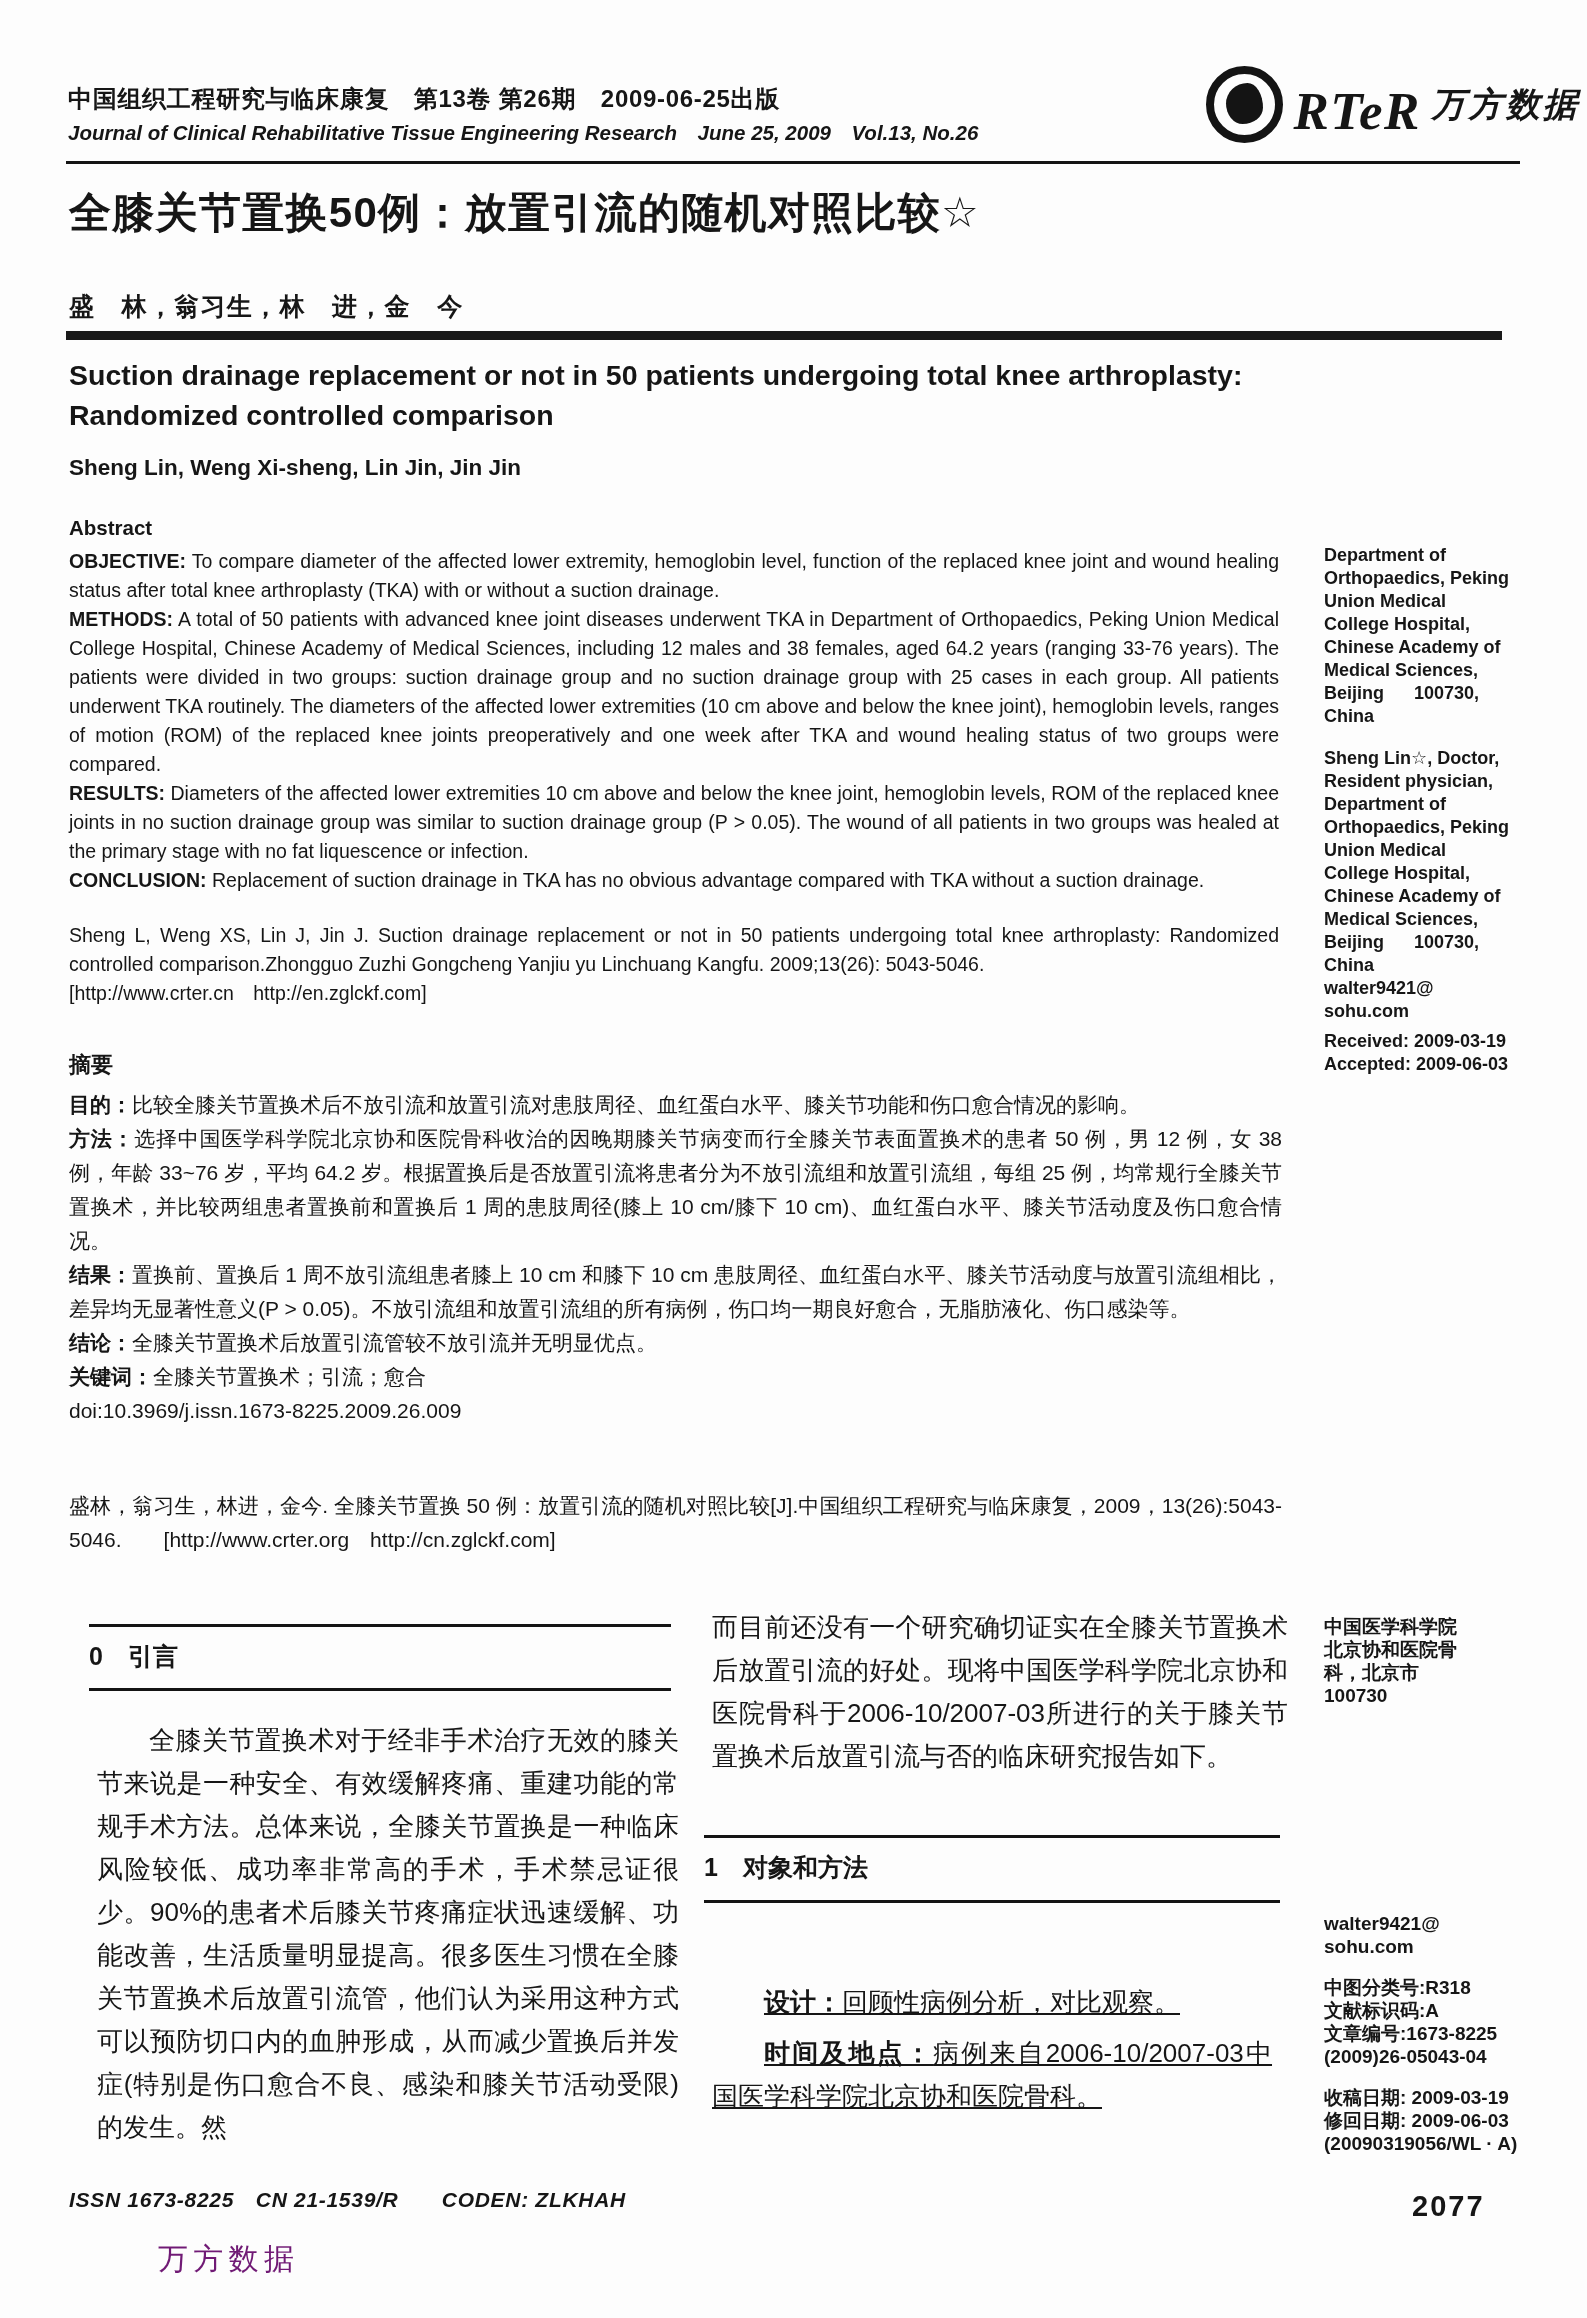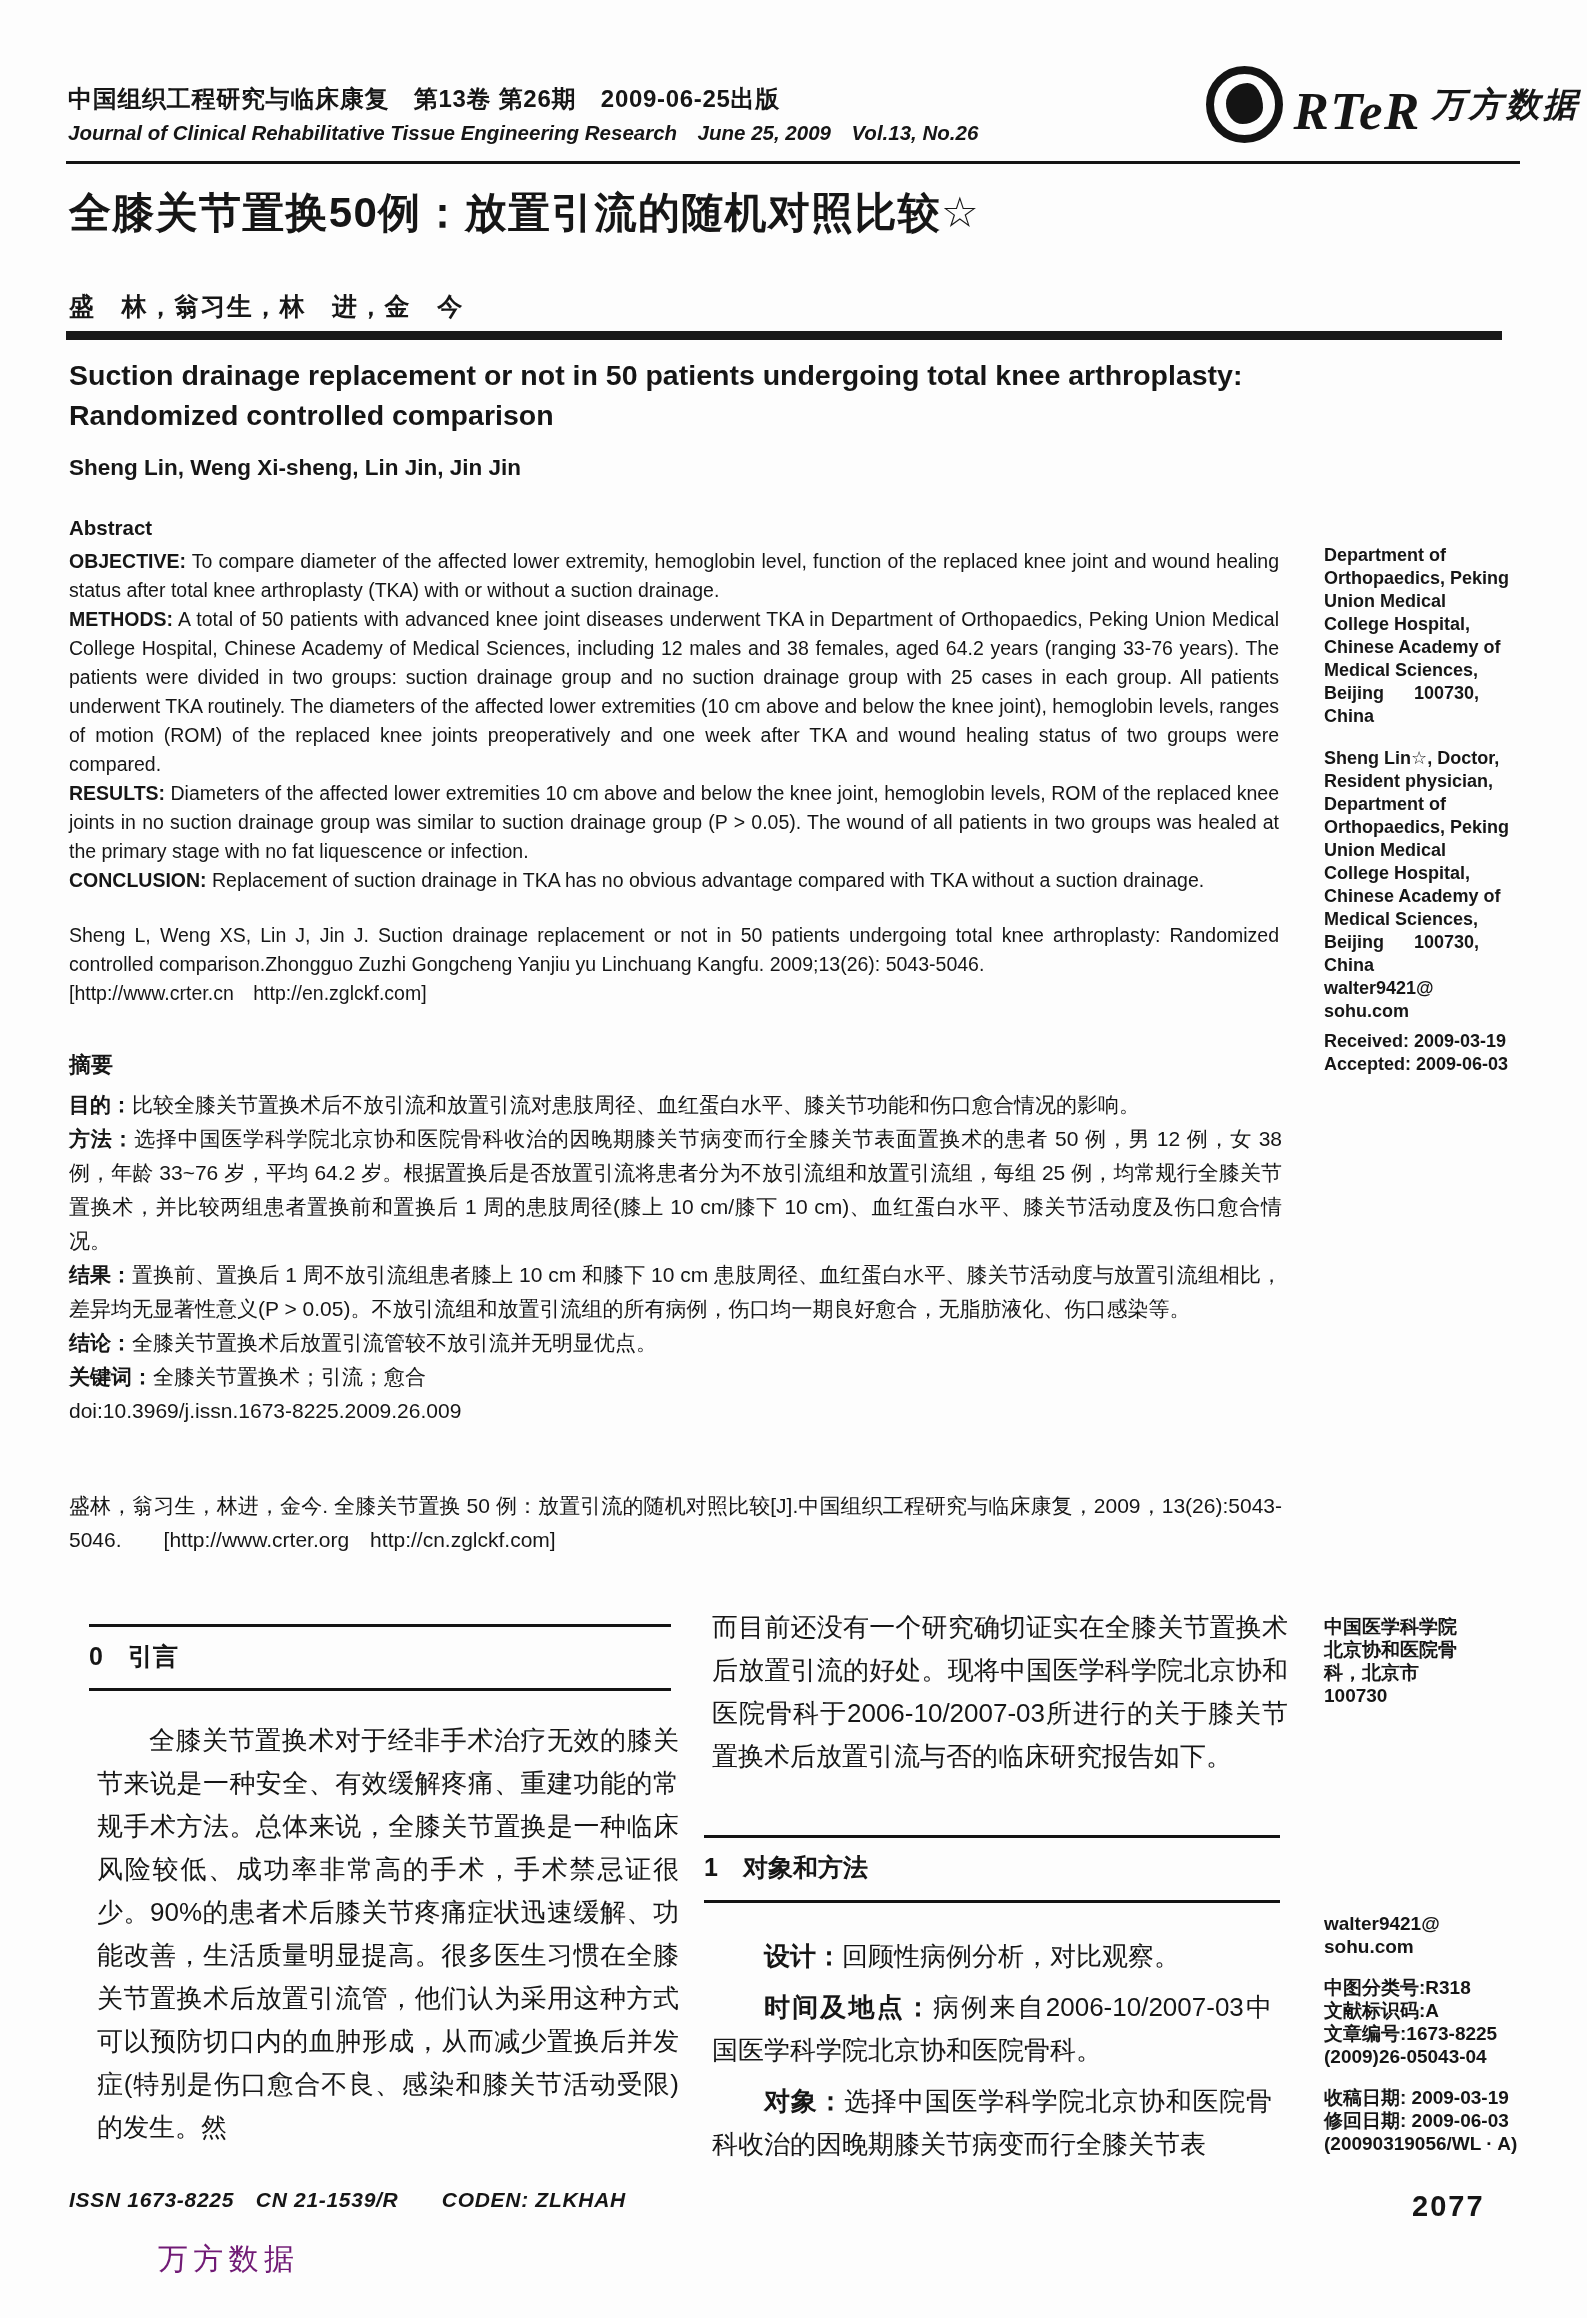--- a/index.html
+++ b/index.html
@@ -124,24 +124,23 @@
 
   <div class="rule colL" style="top:1624px;height:3.3px;"></div>
   <div class="abs colL sec-head" style="top:1640px;">0　引言</div>
   <div class="rule colL" style="top:1688px;height:3.3px;"></div>
   <p class="abs colL body-p just ind" style="top:1711px;">全膝关节置换术对于经非手术治疗无效的膝关节来说是一种安全、有效缓解疼痛、重建功能的常规手术方法。总体来说，全膝关节置换是一种临床风险较低、成功率非常高的手术，手术禁忌证很少。90%的患者术后膝关节疼痛症状迅速缓解、功能改善，生活质量明显提高。很多医生习惯在全膝关节置换术后放置引流管，他们认为采用这种方式可以预防切口内的血肿形成，从而减少置换后并发症(特别是伤口愈合不良、感染和膝关节活动受限)的发生。然</p>
 
   <p class="abs colM body-p just" style="top:1598px;">而目前还没有一个研究确切证实在全膝关节置换术后放置引流的好处。现将中国医学科学院北京协和医院骨科于2006-10/2007-03所进行的关于膝关节置换术后放置引流与否的临床研究报告如下。</p>
   <div class="rule colM" style="top:1835px;height:3.3px;"></div>
   <div class="abs colM sec-head" style="top:1851px;">1　对象和方法</div>
   <div class="rule colM" style="top:1900px;height:3.3px;"></div>
-  <div class="abs colM" style="top:1927px;">
+  <div class="abs colM" style="top:1973px;text-decoration:underline;">
     <p class="body-p just ind"><b>设计：</b><span>回顾性病例分析，对比观察。</span></p>
     <p class="body-p just ind"><b>时间及地点：</b><span>病例来自2006-10/2007-03中国医学科学院北京协和医院骨科。</span></p>
-    <p class="body-p just ind"><b>对象：</b><span>选择中国医学科学院北京协和医院骨科收治的因晚期膝关节病变而行全膝关节表</span></p>
   </div>
 
   <div class="abs side-cn pre" style="top:1615px;">中国医学科学院
 北京协和医院骨
 科，北京市
 100730</div>
   <div class="abs side-cn pre" style="top:1912px;">walter9421@
 sohu.com</div>
   <div class="abs side-cn pre" style="top:1976px;">中图分类号:R318
 文献标识码:A

